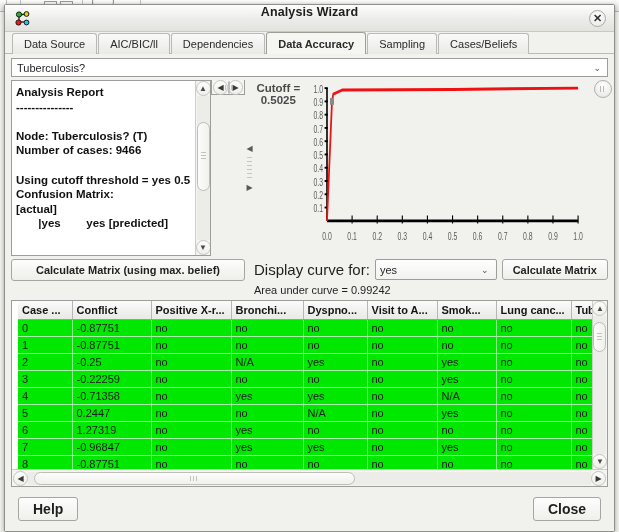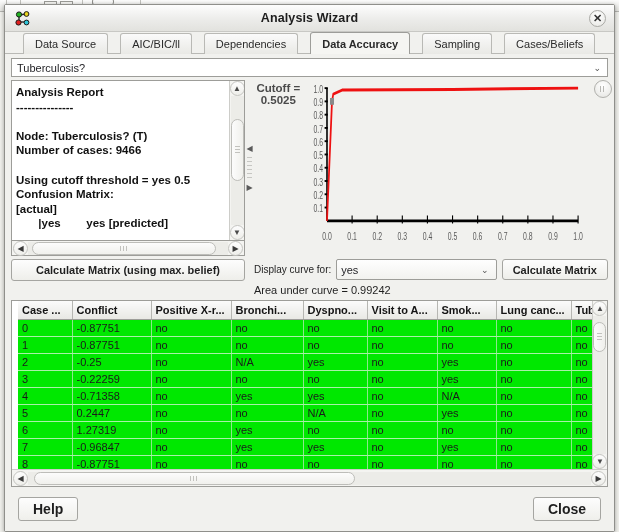--- a/index.html
+++ b/index.html
@@ -41,21 +41,21 @@
     border: 1px solid #8f8f8b;
     border-radius: 2px;
     box-shadow: 0 1px 4px rgba(0,0,0,.35);
     display: flex; flex-direction: column;
   }
   #titlebar {
     position: relative;
     height: 27px; flex: 0 0 27px;
     background: linear-gradient(#fdfdfd, #ececeA 55%, #e2e2de);
     border-bottom: 1px solid #c8c8c4;
-    display: flex; align-items: center; justify-content: center;
+    display: flex; align-items: flex-start; justify-content: center;
   }
   #title-text {
     font-size: 12.5px; font-weight: bold; color: #1d1d1d;
     letter-spacing: .1px;
   }
   #app-icon {
     position: absolute; left: 9px; top: 5px; width: 18px; height: 18px;
   }
   #close-btn {
     position: absolute; right: 8px; top: 5px;
@@ -83,21 +83,20 @@
     display: flex; align-items: center;
     font-size: 11px; color: #2a2a2a;
     background: linear-gradient(#fafafa, #e9e9e5);
     border: 1px solid #b9b9b5;
     border-bottom: none;
     border-radius: 3px 3px 0 0;
     margin-right: 1px;
     cursor: pointer;
     position: relative; z-index: 1;
     white-space: nowrap;
-    margin-left: 11px;
   }
   .tab.active {
     font-weight: bold;
     background: #f5f5f2;
     z-index: 3;
     height: 22px;
     border-color: #9d9d99;
   }
   
   #body {
@@ -125,21 +124,21 @@
   
   #upper {
     flex: 0 0 176px;
     display: flex;
     margin-top: 3px;
     min-height: 0;
   }
   
   #report-wrap {
     width: 234px; flex: 0 0 234px;
-    display: flex; flex-direction: column;
+    display: flex; flex-direction: row;
     min-height: 0;
   }
   #report-box {
     flex: 1 1 auto;
     border: 1px solid #9d9d99;
     background: #fff;
     display: flex;
     min-height: 0;
     overflow: hidden;
   }
@@ -257,21 +256,21 @@
     background: linear-gradient(#fdfdfd,#eeeeea);
     border: 1px solid #a5a5a1; border-radius: 3px;
     cursor: pointer;
   }
   #mid-right {
     flex: 1 1 auto; margin-left: 9px;
     display: flex; flex-direction: column;
     min-width: 0;
   }
   #curve-row { display: flex; align-items: center; gap: 5px; }
-  #curve-label { font-size: 10px; color: #1f1f1f; white-space: nowrap; }
+  #curve-label { font-size: 15px; color: #1f1f1f; white-space: nowrap; }
   #curve-combo {
     flex: 1 1 auto; height: 21px; min-width: 0;
     background: linear-gradient(#fefefe,#f2f2ef);
     border: 1px solid #9d9d99; border-radius: 2px;
     display: flex; align-items: center; padding: 0 4px;
     font-size: 11px; color: #26262a; cursor: pointer;
     position: relative;
   }
   #curve-combo .arrow { position: absolute; right: 7px; font-size: 9px; color: #555; }
   #calc-matrix-btn {

